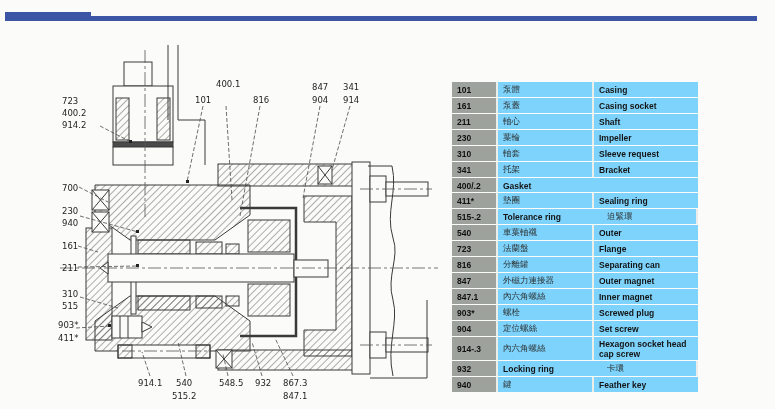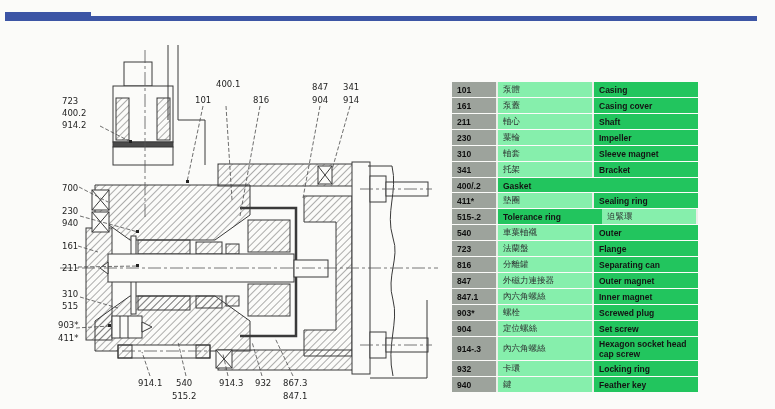--- a/index.html
+++ b/index.html
@@ -26,25 +26,25 @@
     position:absolute;left:452px;top:82px;width:246px;
     border-collapse:collapse;font-size:8.5px;color:#141414;
   }
   .parts-table .row{display:flex;align-items:stretch;margin-bottom:1px;}
   .cell{padding:2px 5px 1px 5px;display:flex;align-items:center;}
   .cell-num{
     width:34px;background:#9da39c;font-weight:bold;color:#101010;
     border-right:2px solid #eceee9;flex:0 0 auto;
   }
   .cell-zh{
-    width:84px;background:#86efac;border-right:2px solid #eceee9;flex:0 0 auto;
+    width:84px;background:#7dd3fc;border-right:2px solid #eceee9;flex:0 0 auto;
     color:#2c3030;
   }
   .cell-en{
-    width:104px;background:#22c55e;font-weight:bold;flex:1 1 auto;line-height:10px;
+    width:104px;background:#7dd3fc;font-weight:bold;flex:1 1 auto;line-height:10px;
   }
   .row{min-height:14px;}
   .footnote{
     position:absolute;left:453px;top:390px;font-size:12px;color:#333;
     font-family:"DejaVu Sans", sans-serif;
     margin-top:36px;
   }
 </style>
 </head>
 <body>
@@ -205,55 +205,55 @@
 <div class="dlabel" style="left:62px;top:218px">940</div>
 <div class="dlabel" style="left:62px;top:241px">161</div>
 <div class="dlabel" style="left:62px;top:263px">211</div>
 <div class="dlabel" style="left:62px;top:289px">310</div>
 <div class="dlabel" style="left:62px;top:301px">515</div>
 <div class="dlabel" style="left:58px;top:320px">903*</div>
 <div class="dlabel" style="left:58px;top:333px">411*</div>
 <div class="dlabel" style="left:138px;top:378px">914.1</div>
 <div class="dlabel" style="left:176px;top:378px">540</div>
 <div class="dlabel" style="left:172px;top:391px">515.2</div>
-<div class="dlabel" style="left:219px;top:378px">914.3</div>
+<div class="dlabel" style="left:219px;top:378px">548.5</div>
 <div class="dlabel" style="left:255px;top:378px">932</div>
 <div class="dlabel" style="left:283px;top:378px">867.3</div>
 <div class="dlabel" style="left:283px;top:391px">847.1</div>
 
 <div class="parts-table">
   <div>
   <div class="row">
     <div class="cell cell-num">101</div>
     <div class="cell cell-zh">泵體</div>
     <div class="cell cell-en">Casing</div>
   </div>
 
   <div class="row">
     <div class="cell cell-num">161</div>
     <div class="cell cell-zh">泵蓋</div>
-    <div class="cell cell-en">Casing cover</div>
+    <div class="cell cell-en">Casing socket</div>
   </div>
 
   <div class="row">
     <div class="cell cell-num">211</div>
     <div class="cell cell-zh">軸心</div>
     <div class="cell cell-en">Shaft</div>
   </div>
 
   <div class="row">
     <div class="cell cell-num">230</div>
     <div class="cell cell-zh">葉輪</div>
     <div class="cell cell-en">Impeller</div>
   </div>
 
   <div class="row">
     <div class="cell cell-num">310</div>
     <div class="cell cell-zh">軸套</div>
-    <div class="cell cell-en">Sleeve magnet</div>
+    <div class="cell cell-en">Sleeve request</div>
   </div>
 
   <div class="row">
     <div class="cell cell-num">341</div>
     <div class="cell cell-zh">托架</div>
     <div class="cell cell-en">Bracket</div>
   </div>
 
   <div class="row">
     <div class="cell cell-num">400/.2</div>
@@ -315,22 +315,22 @@
   </div>
 
   <div class="row">
     <div class="cell cell-num">914-.3</div>
     <div class="cell cell-zh">內六角螺絲</div>
     <div class="cell cell-en">Hexagon socket head cap screw</div>
   </div>
 
   <div class="row">
     <div class="cell cell-num">932</div>
+    <div class="cell cell-en">Locking ring</div>
     <div class="cell cell-zh">卡環</div>
-    <div class="cell cell-en">Locking ring</div>
   </div>
 
   <div class="row">
     <div class="cell cell-num">940</div>
     <div class="cell cell-zh">鍵</div>
     <div class="cell cell-en">Feather key</div>
   </div>
 </div>
 </div>
 

